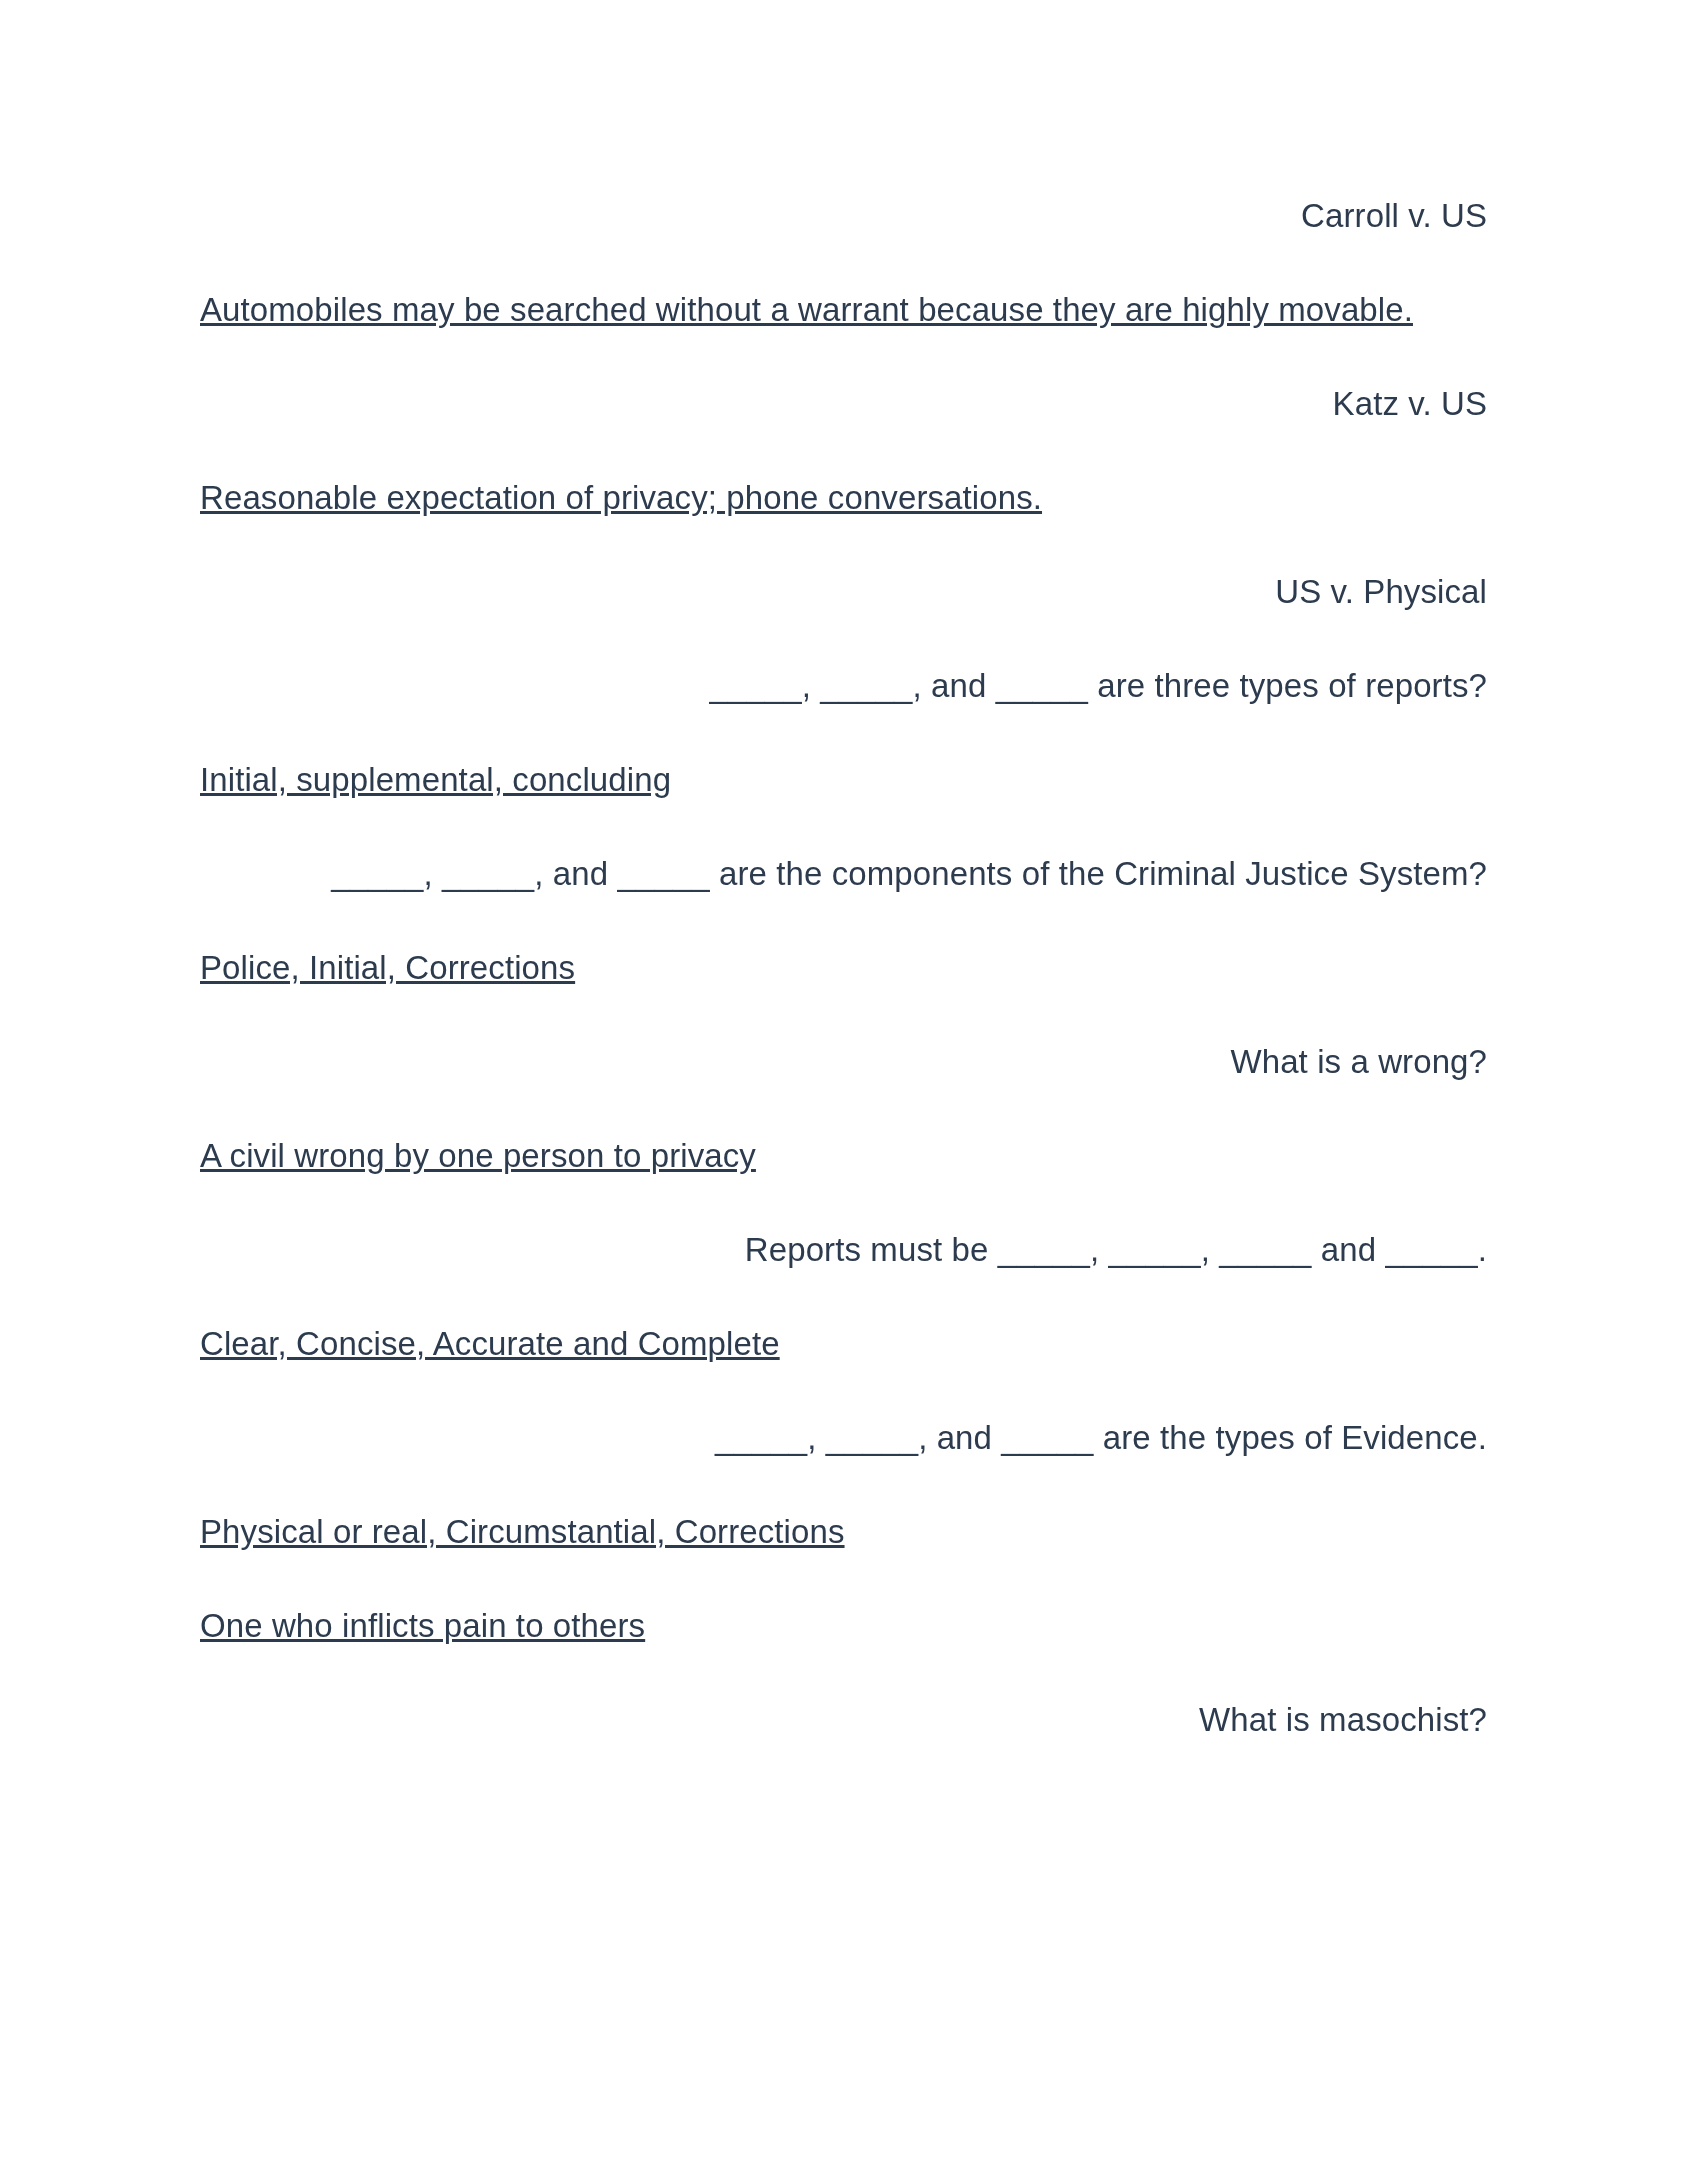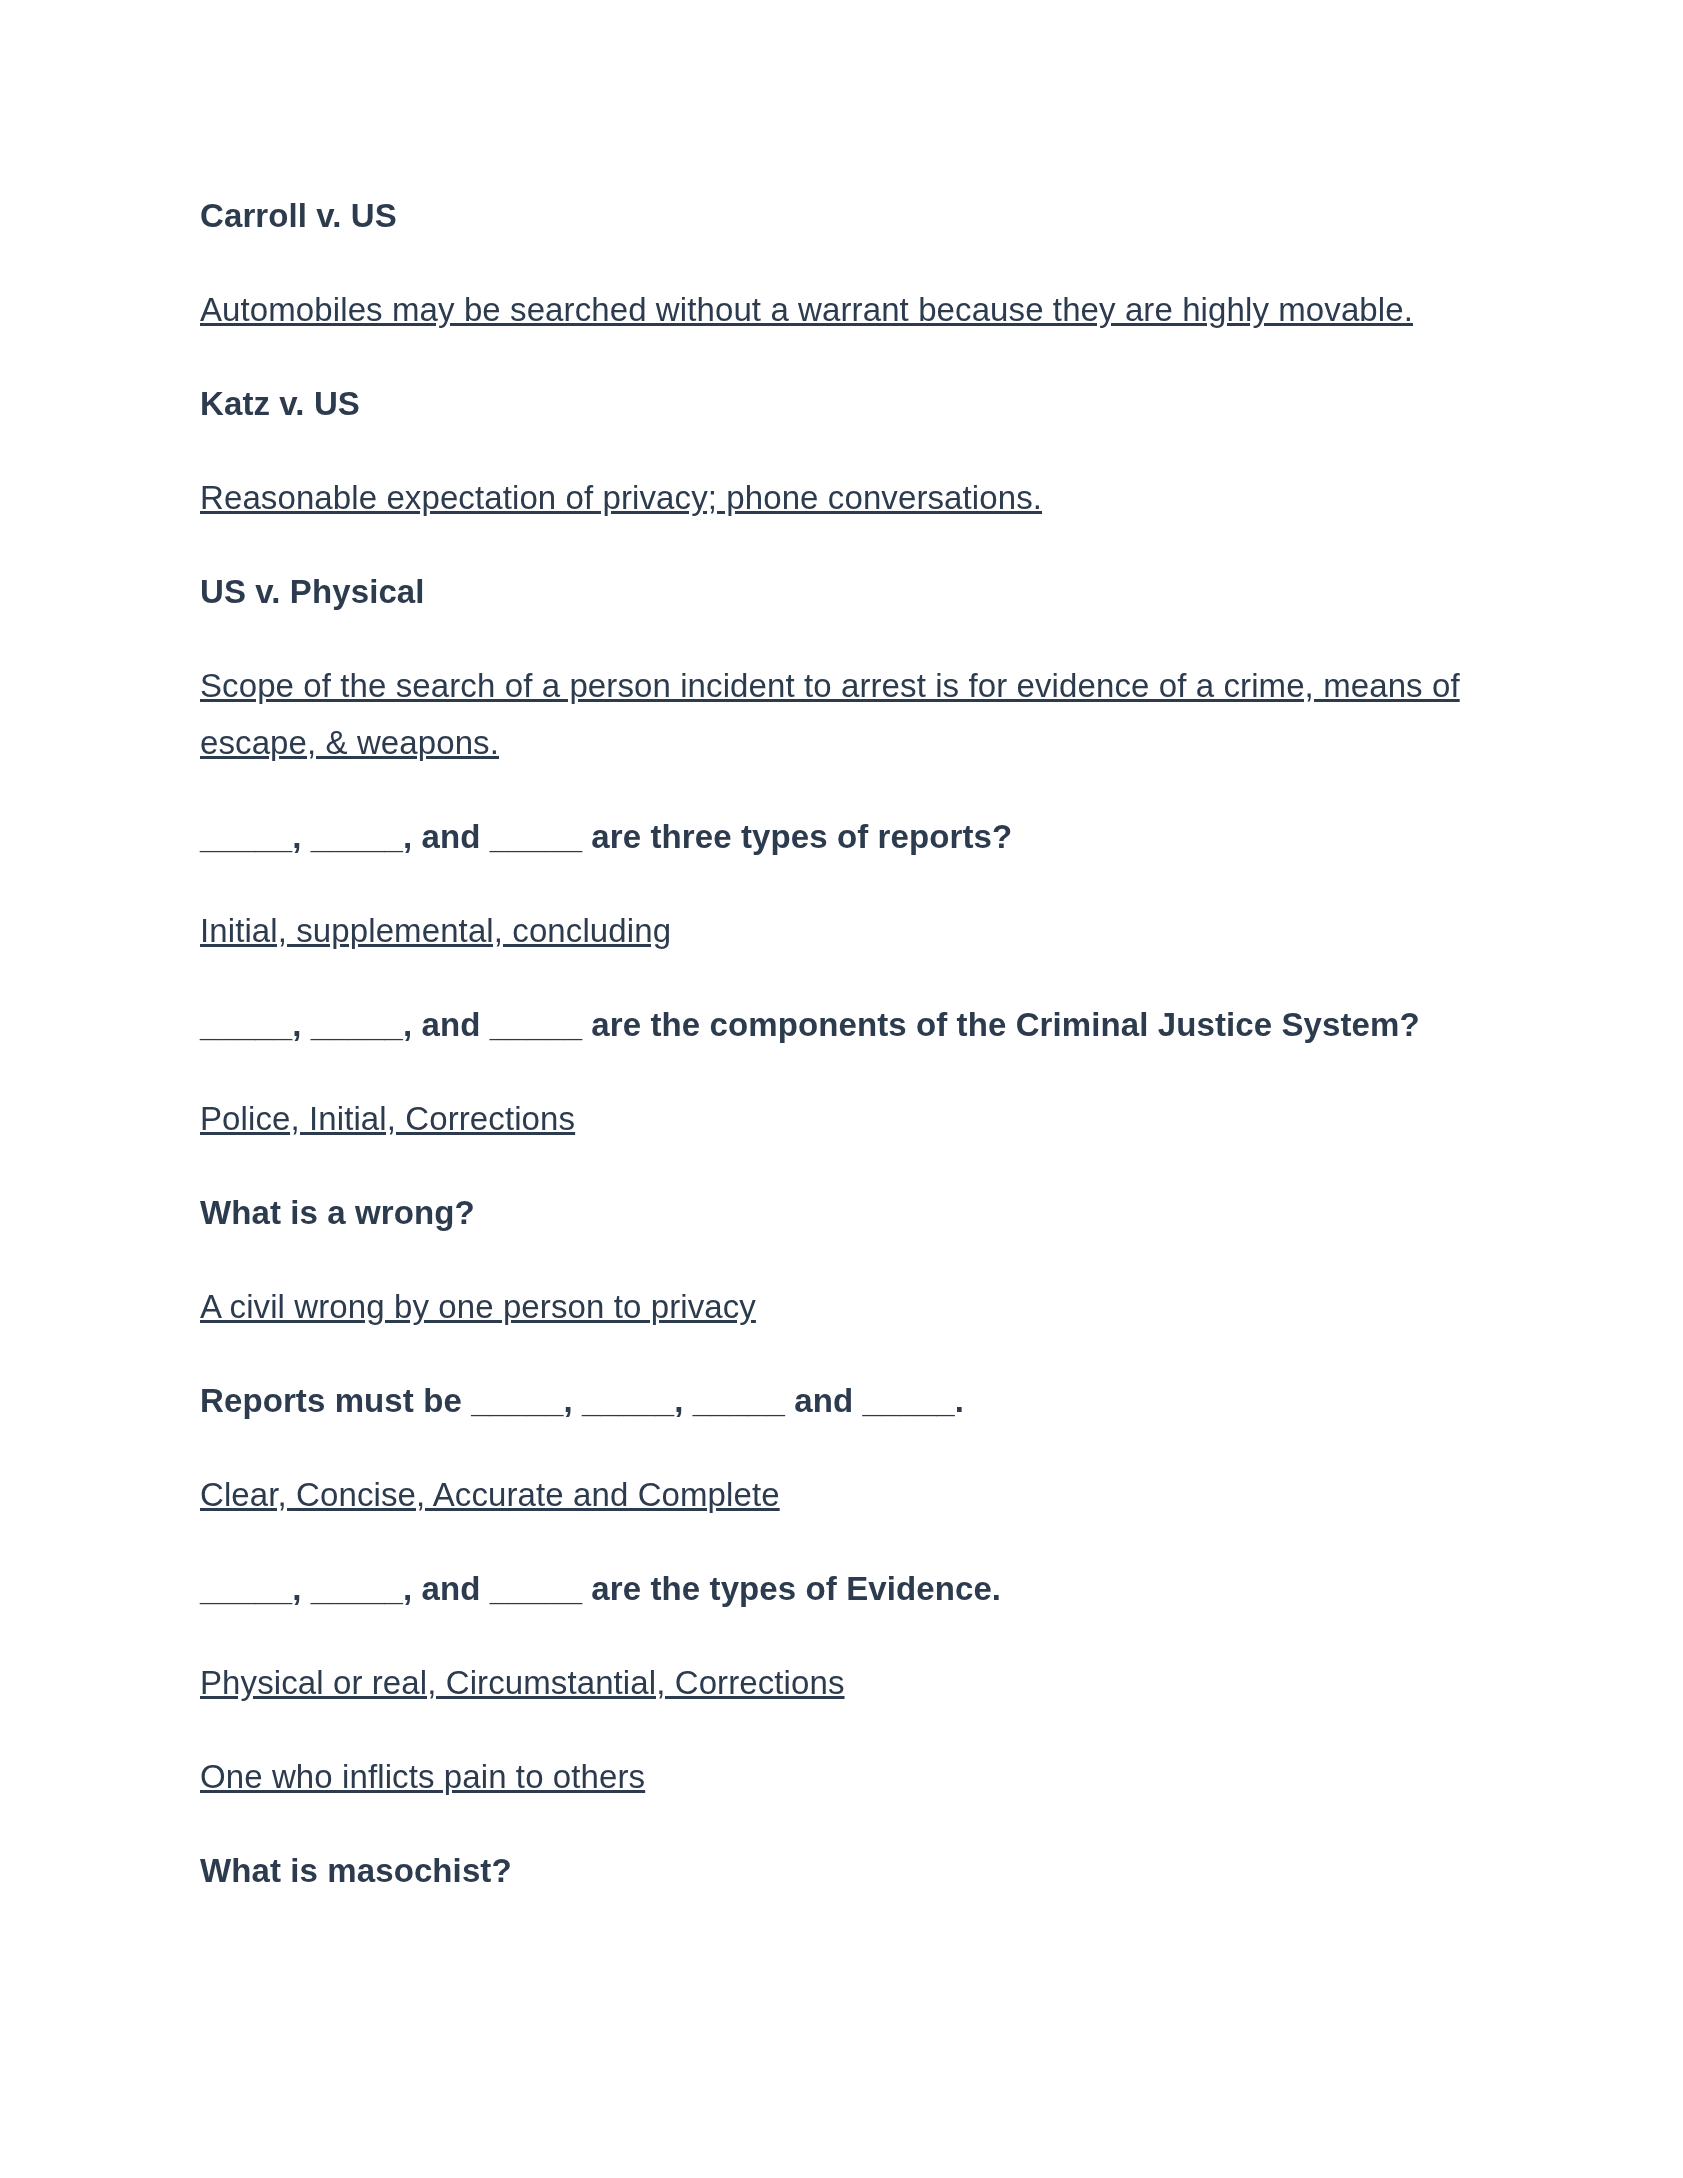--- a/index.html
+++ b/index.html
@@ -23,37 +23,37 @@
   .para {
     font-family: "Liberation Sans", "DejaVu Sans", sans-serif;
     font-size: 33px;
     line-height: 57px;
     color: #2d3b4e;
     margin: 0 0 37px 0;
     max-width: 1287px;
     letter-spacing: 0.1px;
   }
   .question {
-    font-weight: 700;
+    font-weight: 400;
+    text-align: right;
   }
   .answer {
     font-weight: 400;
     text-decoration: underline;
   }
 </style>
 </head>
 <body>
 
 <div class="page">
   <p class="para question">Carroll v. US</p>
   <p class="para answer">Automobiles may be searched without a warrant because they are highly movable.</p>
   <p class="para question">Katz v. US</p>
   <p class="para answer">Reasonable expectation of privacy; phone conversations.</p>
   <p class="para question">US v. Physical</p>
-  <p class="para answer">Scope of the search of a person incident to arrest is for evidence of a crime, means of escape, &amp; weapons.</p>
   <p class="para question">_____, _____, and _____ are three types of reports?</p>
   <p class="para answer">Initial, supplemental, concluding</p>
   <p class="para question">_____, _____, and _____ are the components of the Criminal Justice System?</p>
   <p class="para answer">Police, Initial, Corrections</p>
   <p class="para question">What is a wrong?</p>
   <p class="para answer">A civil wrong by one person to privacy</p>
   <p class="para question">Reports must be _____, _____, _____ and _____.</p>
   <p class="para answer">Clear, Concise, Accurate and Complete</p>
   <p class="para question">_____, _____, and _____ are the types of Evidence.</p>
   <p class="para answer">Physical or real, Circumstantial, Corrections</p>

